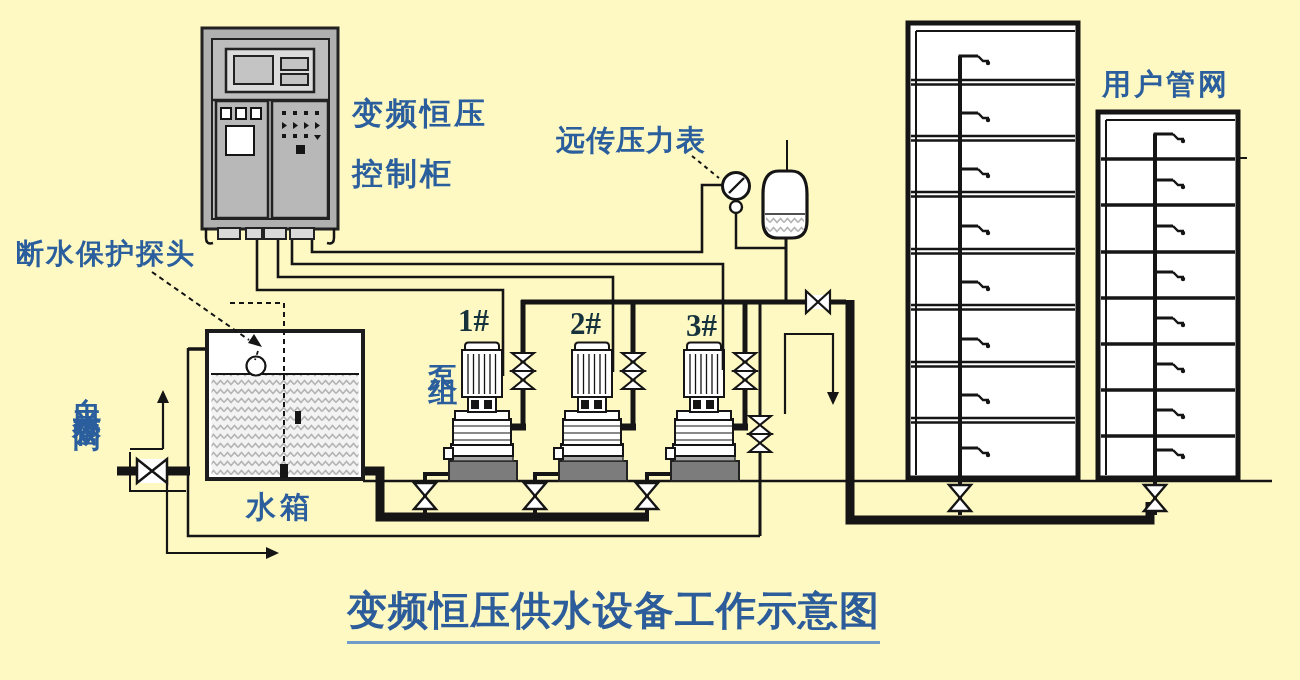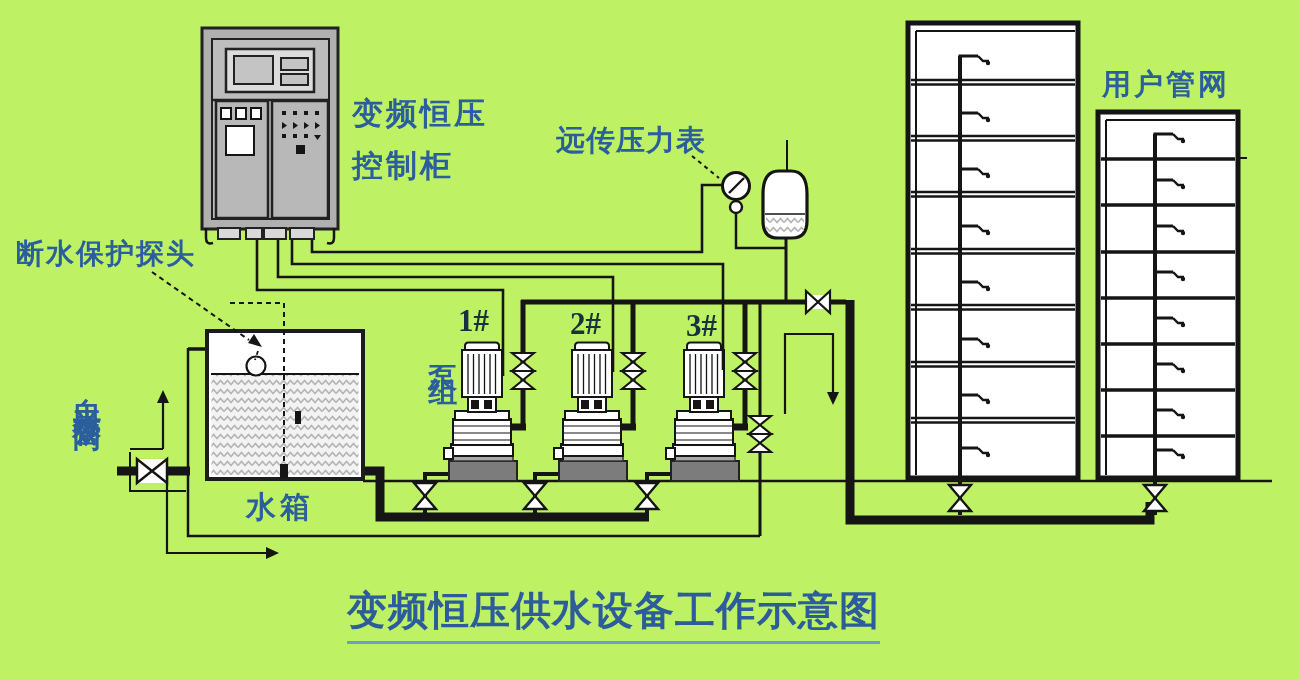--- a/index.html
+++ b/index.html
@@ -1,16 +1,16 @@
 <!DOCTYPE html>
 <html><head>
 <meta charset="utf-8">
 <style>
   html,body{margin:0;padding:0;background:#fff;}
-  #stage{position:relative;width:1300px;height:680px;background:#bef264;overflow:hidden;
+  #stage{position:relative;width:1300px;height:680px;background:#fef9c3;overflow:hidden;
          font-family:"Liberation Serif",serif;}
   #schematic{position:absolute;left:0;top:0;}
   .lbl{position:absolute;color:#2b5e9d;font-weight:bold;white-space:nowrap;
        font-family:"Liberation Serif",serif;line-height:1.15;}
   .vert{writing-mode:vertical-rl;text-orientation:upright;}
   .pumpnum{color:#16323c;font-weight:bold;}
   .title{color:#2c5d9a;border-bottom:3px solid #6f9cc9;padding-bottom:7px;}
   svg .k{stroke:#151515;fill:none;}
   svg .wf{fill:#ffffff;stroke:#151515;}
   svg .blk{fill:#151515;stroke:none;}
@@ -262,21 +262,21 @@
     <rect x="264" y="228" width="22" height="11" fill="#d9d9d9" stroke="#222" stroke-width="2"></rect>
     <rect x="290" y="228" width="24" height="11" fill="#d9d9d9" stroke="#222" stroke-width="2"></rect>
     <path class="k" stroke-width="2.5" d="M206,228 v10 q0,7 7,5"></path>
     <path class="k" stroke-width="2.5" d="M334,228 v10 q0,7 -7,5"></path>
   </g>
 </g>
 </svg>
 
 <div class="lbl" style="left:352px;top:96px;font-size:31px;letter-spacing:3px;">
   <div>变频恒压</div>
-  <div style="margin-top:16px;">控制柜</div>
+  <div style="margin-top:24px;">控制柜</div>
 </div>
 
 <div class="lbl" style="left:16px;top:238px;font-size:28px;letter-spacing:2px;">断水保护探头</div>
 
 <div class="lbl vert" style="left:70px;top:374px;font-size:29px;letter-spacing:7px;">自来水管网</div>
 
 <div class="lbl" style="left:246px;top:490px;font-size:30px;letter-spacing:4px;text-align:center;">水箱</div>
 
 <div class="lbl vert" style="left:426px;top:341px;font-size:29px;letter-spacing:14px;">泵组</div>
 

